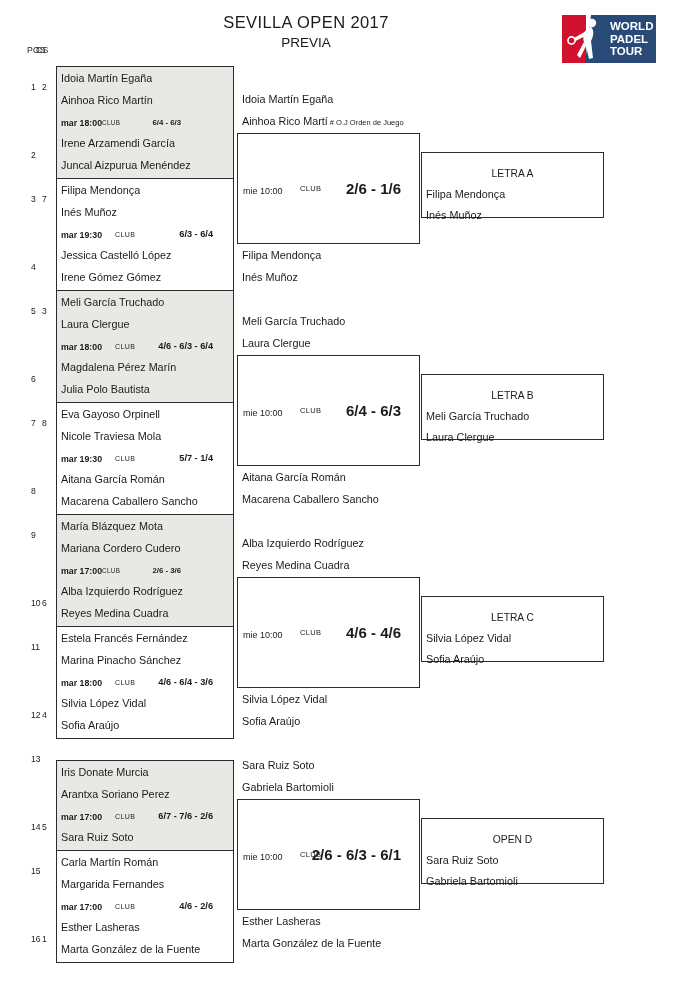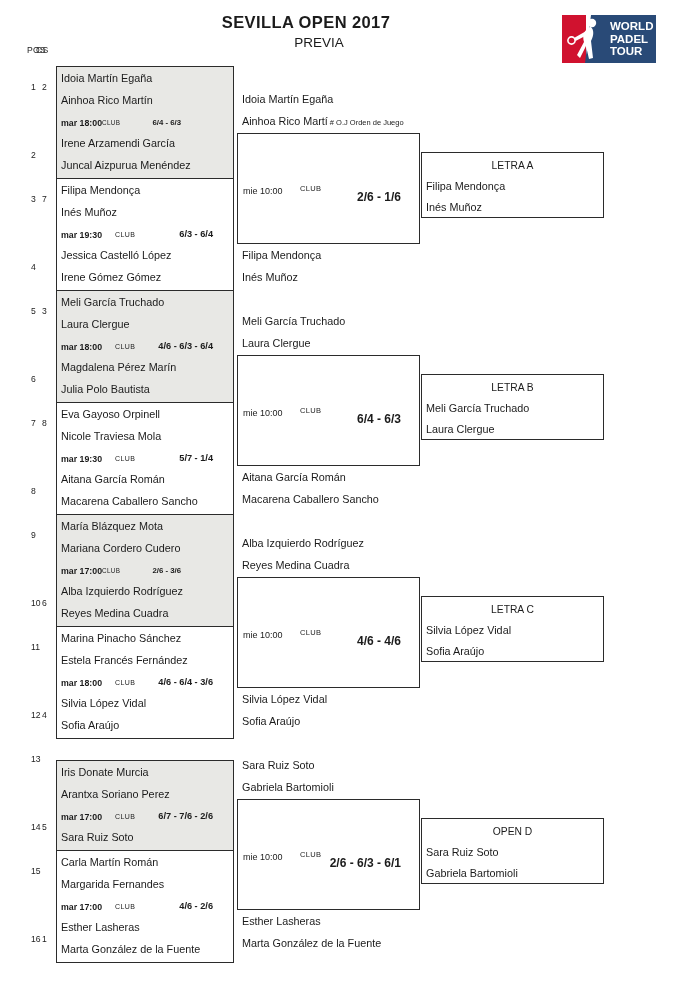--- a/index.html
+++ b/index.html
@@ -1,21 +1,21 @@
 <!DOCTYPE html>
 <html><head>
 <meta charset="utf-8">
 <style>
   html,body{margin:0;padding:0;background:#fff;}
   .page{position:relative;width:676px;height:1002px;background:#fff;overflow:hidden;
         font-family:"Liberation Sans",sans-serif;color:#1b1b1b;}
   
   .title{position:absolute;top:13px;left:0;width:612px;text-align:center;
-         font-size:16.5px;font-weight:bold;letter-spacing:.4px;}
-  .subtitle{position:absolute;top:35px;left:0;width:612px;text-align:center;font-size:13.5px;padding-left:13px;}
+         font-size:16.5px;font-weight:normal;letter-spacing:.4px;}
+  .subtitle{position:absolute;top:35px;left:0;width:612px;text-align:center;font-size:13.5px;}
   .colhead{position:absolute;top:45px;font-size:6.8px;color:#2a2a2a;letter-spacing:.2px;}
   .colhead.pos{left:16px;} .colhead.cs{left:36px;}
   
   .pos,.cs{position:absolute;font-size:8.6px;color:#222;}
   .pos{left:20px;margin-left:11px;} .cs{left:42px;text-align:center;}
   
   .m-block{position:absolute;left:56px;width:178px;height:113px;box-sizing:border-box;
            border:1.4px solid #2b2b2b;background:#fff;padding-top:1px;}
   .m-block.shaded{background:#e8e8e5;}
   .m-row{height:21.8px;line-height:21.8px;padding-left:4px;font-size:10.8px;white-space:nowrap;}
@@ -28,24 +28,24 @@
   
   .q-top,.q-bottom{position:absolute;left:239px;width:181px;height:45px;}
   .q-top .m-row,.q-bottom .m-row{padding-left:3px;height:22.4px;line-height:22.4px;}
   .note{font-size:7.5px;margin-left:2px;}
   .q-rect{position:absolute;left:237px;width:183px;height:111px;box-sizing:border-box;
           border:1.4px solid #2b2b2b;background:#fff;}
   .q-info{position:absolute;left:0;right:0;top:50%;transform:translateY(-50%);
           height:20px;line-height:20px;white-space:nowrap;}
   .q-info .t{font-size:9px;margin-left:5px;}
   .q-info .v{position:absolute;left:62px;top:0;font-size:7.5px;letter-spacing:.3px;color:#222;}
-  .q-info .s{position:absolute;right:18px;top:8px;font-weight:bold;font-size:12px;text-align:right;}
+  .q-info .s{position:absolute;right:18px;top:0;font-weight:bold;font-size:15px;text-align:right;}
   
   .letra{position:absolute;left:421px;width:183px;height:66px;box-sizing:border-box;
-         border:1.5px solid #2b2b2b;background:#fff;padding-top:2px;}
+         border:1.5px solid #2b2b2b;background:#fff;padding-top:10px;}
   .letra-title{text-align:center;font-size:10.3px;height:21px;line-height:21px;}
   .letra .m-row{height:21px;line-height:21px;padding-left:4px;}
   
   .logo{position:absolute;left:562px;top:15px;width:94px;height:48px;}
 </style>
 </head>
 <body>
 
 <div class="page">
 
@@ -149,22 +149,22 @@
     <div class="m-row info">
       <span class="t">mar 17:00</span>
       <span class="v">CLUB</span>
       <span class="s">2/6 - 3/6</span>
     </div>
     <div class="m-row">Alba Izquierdo Rodríguez</div>
     <div class="m-row">Reyes Medina Cuadra</div>
   </div>
 
   <div class="m-block" style="top:626px">
+    <div class="m-row">Estela Francés Fernández</div>
     <div class="m-row">Marina Pinacho Sánchez</div>
-    <div class="m-row">Estela Francés Fernández</div>
     <div class="m-row info">
       <span class="t">mar 18:00</span>
       <span class="v">CLUB</span>
       <span class="s">4/6 - 6/4 - 3/6</span>
     </div>
     <div class="m-row">Silvia López Vidal</div>
     <div class="m-row">Sofia Araújo</div>
   </div>
 
   <div class="m-block shaded" style="top:760px">

